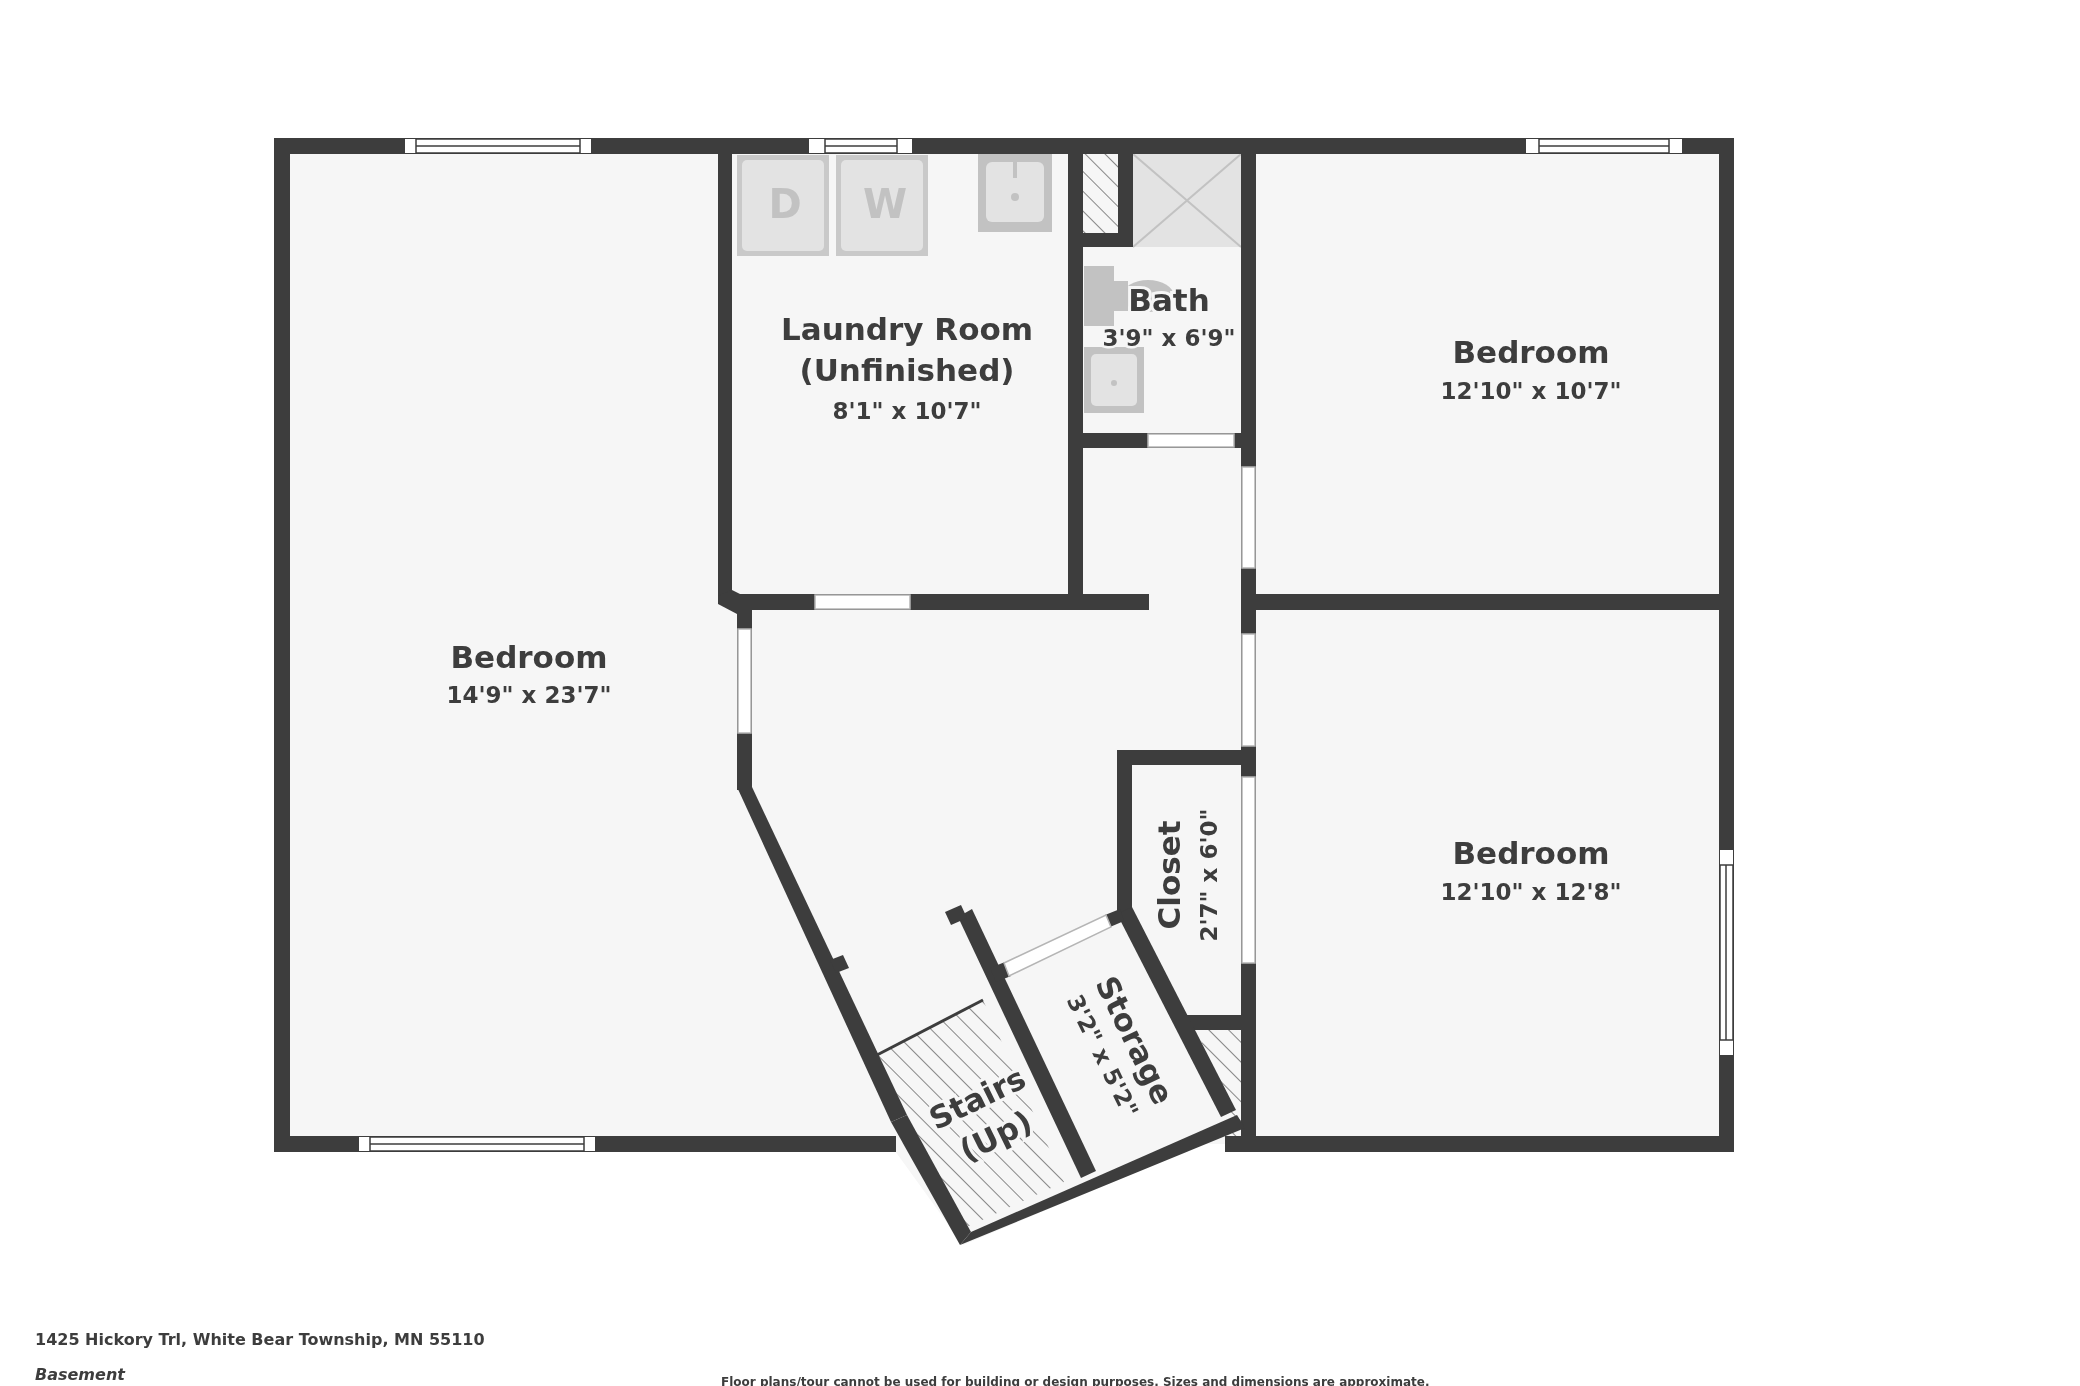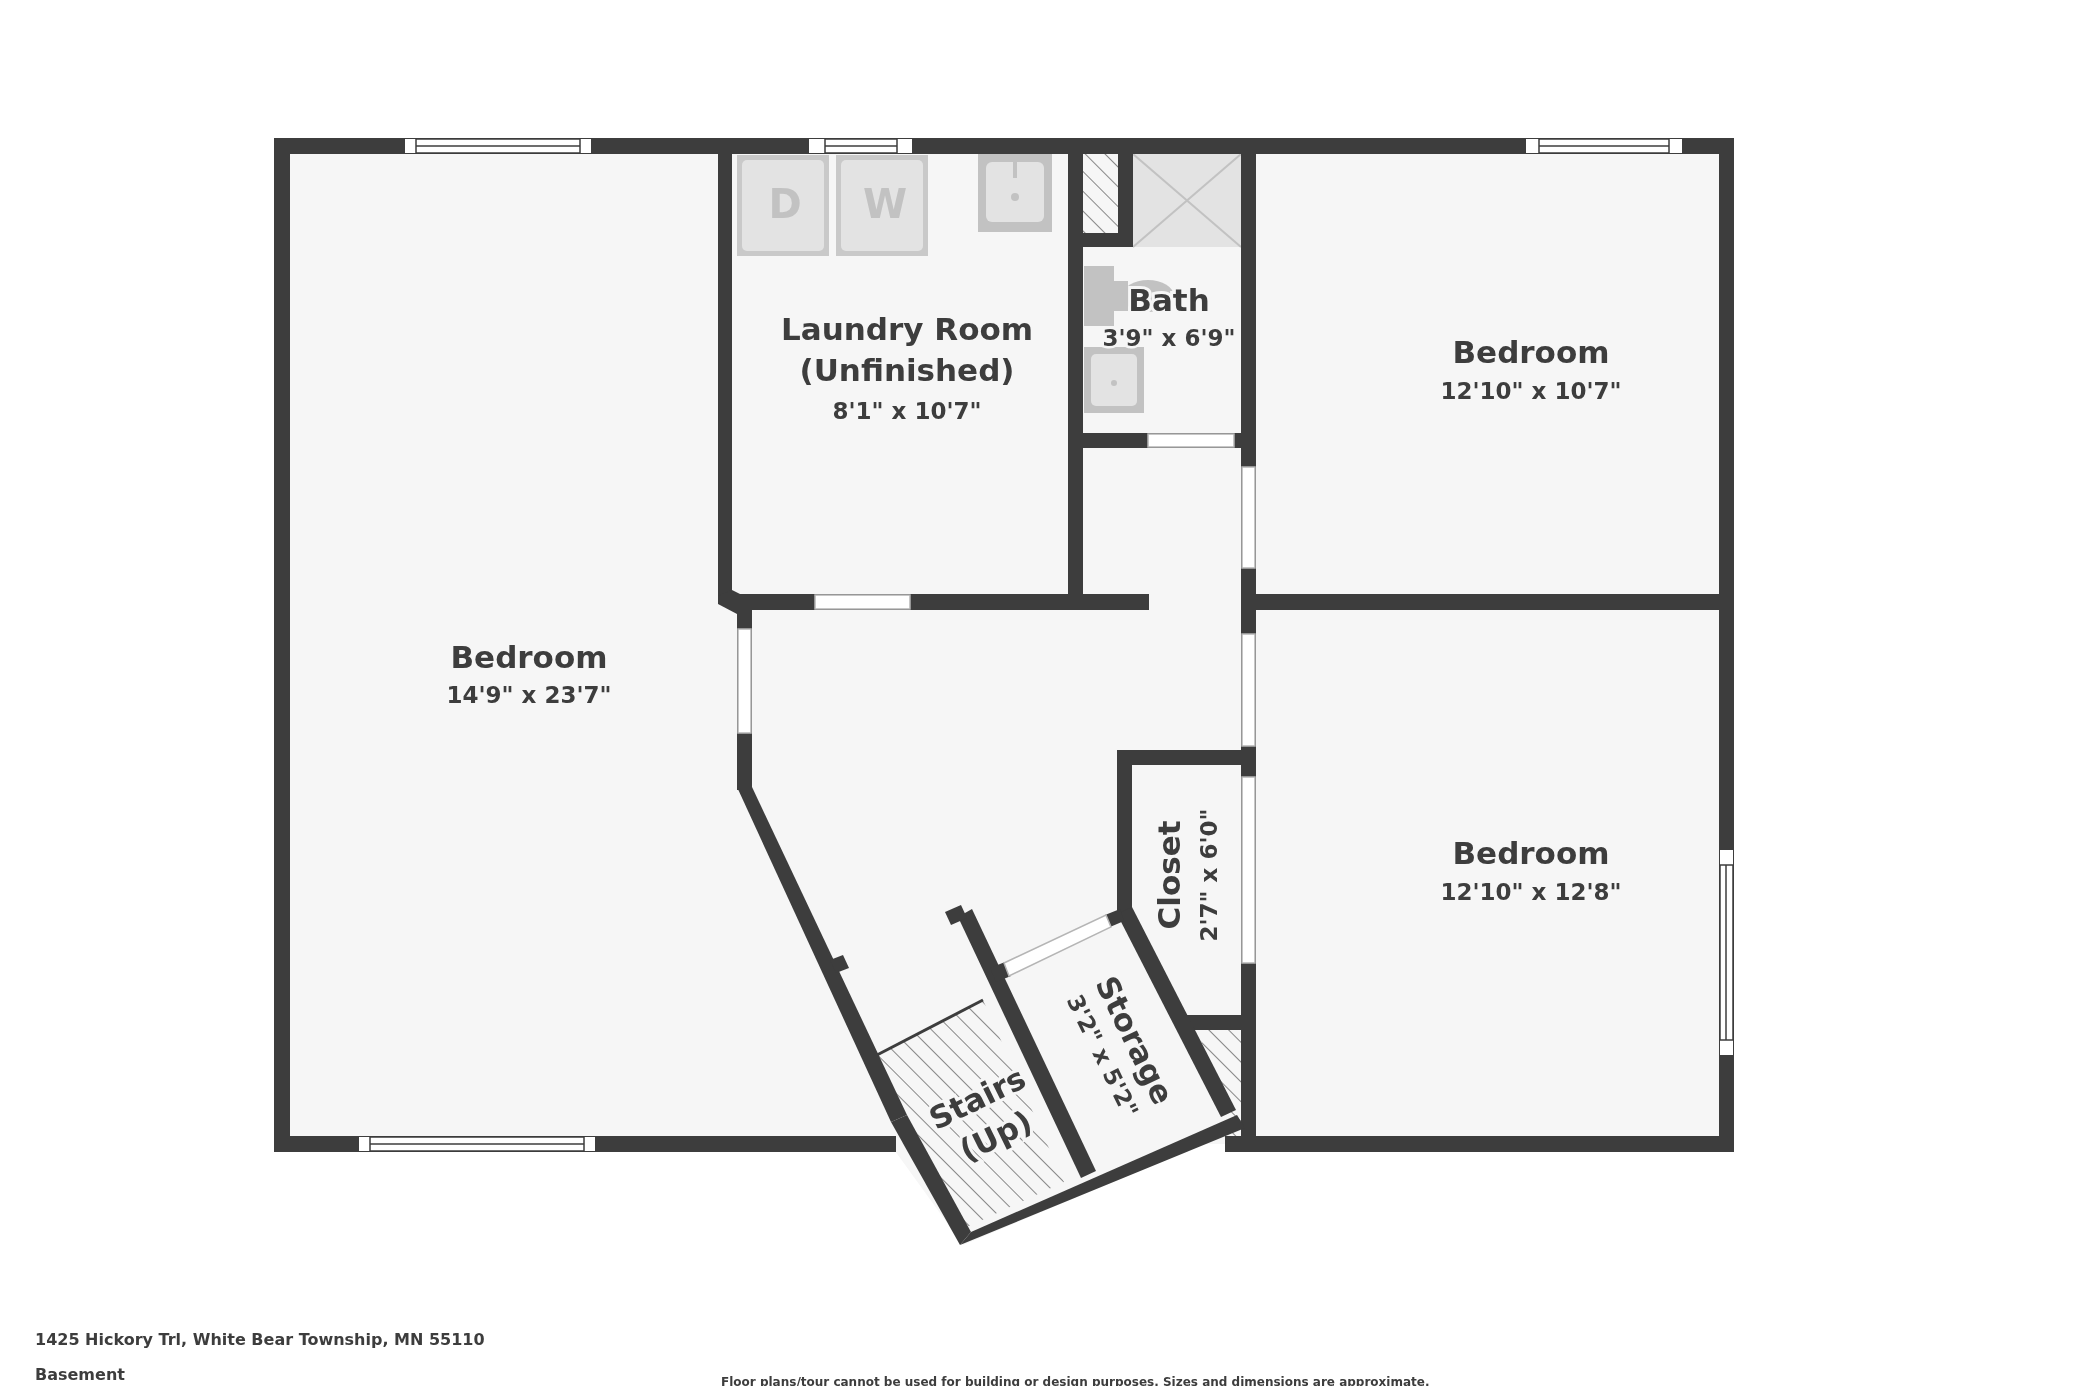--- a/index.html
+++ b/index.html
@@ -3,21 +3,21 @@
 <meta charset="utf-8">
 <style>
   html, body { margin: 0; padding: 0; background: #ffffff; }
   body { width: 2080px; height: 1386px; position: relative; overflow: hidden; font-family: "DejaVu Sans", "Liberation Sans", sans-serif; }
   #plan { position: absolute; left: 0; top: 0; }
   .room-name { font-family: "DejaVu Sans", sans-serif; font-weight: bold; fill: #3d3d3d; font-size: 31px; text-anchor: middle; }
   .room-dim  { font-family: "DejaVu Sans", sans-serif; font-weight: bold; fill: #3d3d3d; font-size: 23px; text-anchor: middle; }
   .fix-label { font-family: "DejaVu Sans", sans-serif; font-weight: bold; fill: #c2c2c2; font-size: 40px; text-anchor: middle; }
   .footer { position: absolute; font-family: "DejaVu Sans", sans-serif; font-weight: bold; color: #3d3d3d; white-space: nowrap; margin-top: 18px; }
   .addr { left: 35px; top: 1312px; font-size: 16px; }
-  .level { left: 35px; top: 1347px; font-size: 16px; }
+  .level { left: 35px; top: 1347px; font-size: 16px; font-style: italic; }
   .disclaimer { left: 721px; top: 1357px; font-size: 12px; }
 </style>
 </head>
 <body>
 
 <svg id="plan" width="2080" height="1386" viewBox="0 0 2080 1386" xmlns="http://www.w3.org/2000/svg">
   <defs>
     <pattern id="hatch" patternUnits="userSpaceOnUse" width="14" height="14" patternTransform="rotate(-45)">
       <rect width="14" height="14" fill="#f6f6f6"></rect>
       <line x1="0" y1="0" x2="0" y2="14" stroke="#6a6a6a" stroke-width="1.6"></line>

